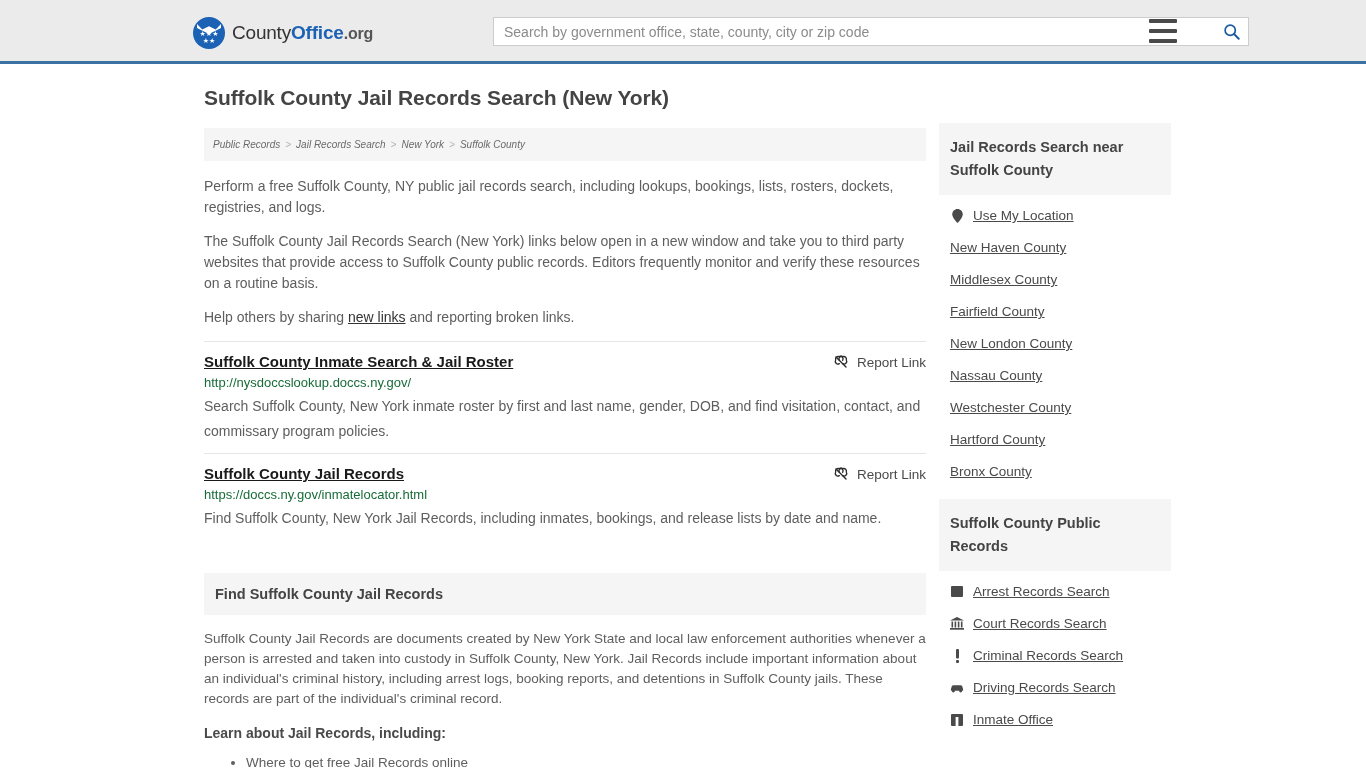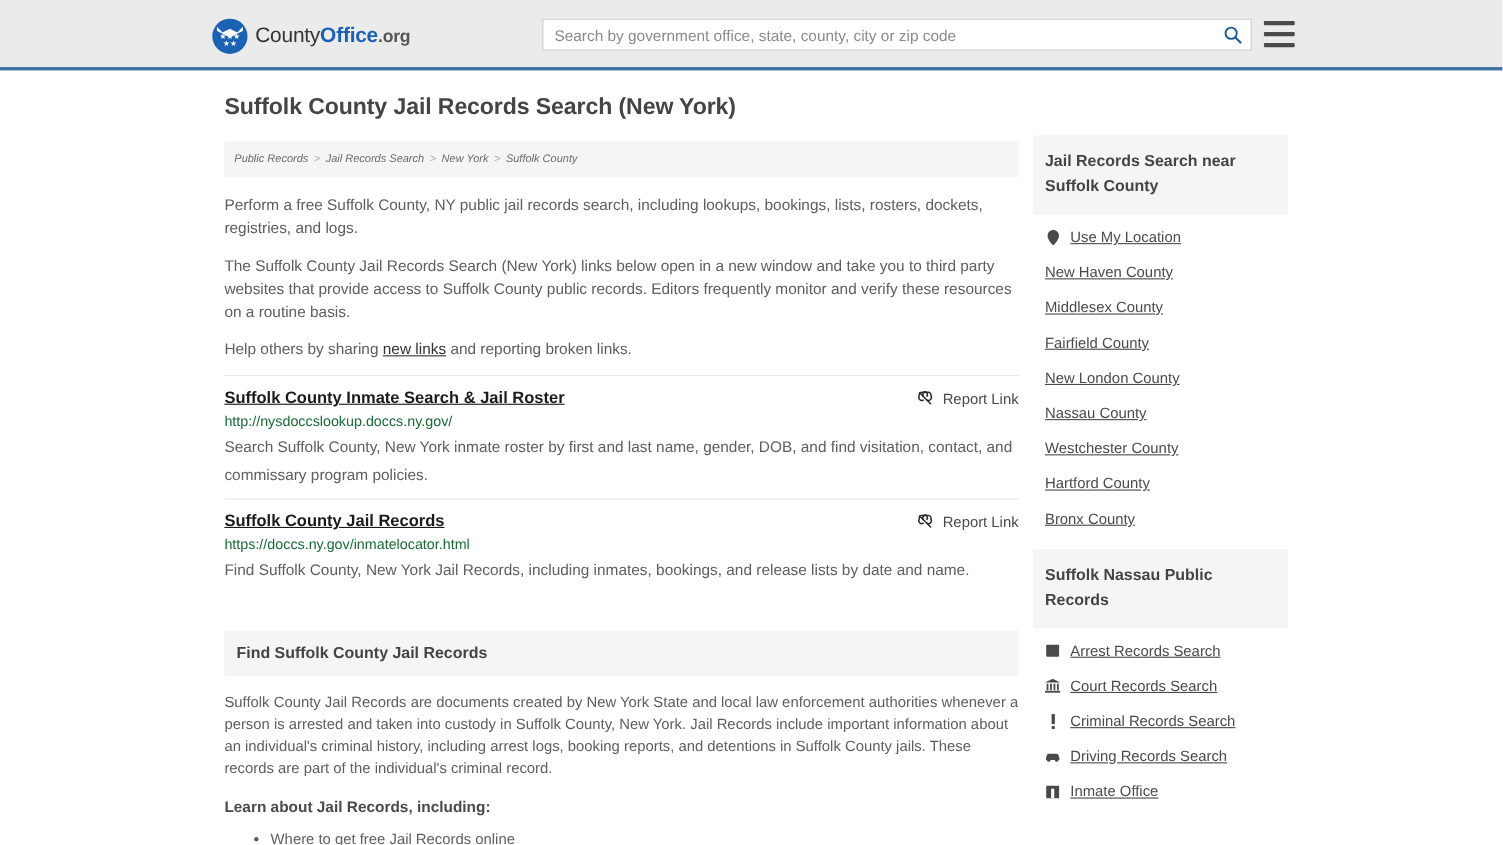--- a/index.html
+++ b/index.html
@@ -59,21 +59,21 @@
     color: #333333;
     white-space: nowrap;
   }
   .logo-text .b { font-weight: bold; color: #1b62b5; }
   .logo-text .t { font-weight: normal; color: #333333; }
   .logo-text .o { font-weight: bold; color: #555555; font-size: 16px; }
 
   .search-wrap {
     position: absolute;
     left: 493px; top: 17px;
-    width: 645px; height: 29px;
+    width: 756px; height: 29px;
     background: #ffffff;
     border: 1px solid #cccccc;
     display: flex;
     align-items: center;
   }
   .search-input {
     flex: 1 1 auto;
     border: 0; outline: 0;
     height: 100%;
     padding: 0 10px;
@@ -400,21 +400,21 @@
         <a href="#">Westchester County</a>
       </div>
       <div class="side-item">
         <a href="#">Hartford County</a>
       </div>
       <div class="side-item">
         <a href="#">Bronx County</a>
       </div>
     </div>
 
-    <div class="side-head side-block-2">Suffolk Nassau Public Records</div>
+    <div class="side-head side-block-2">Suffolk County Public Records</div>
     <div class="side-list">
 
       <div class="side-item">
         <span class="side-icon">
           <svg width="12" height="12" viewBox="0 0 12 12">
               <rect x="0" y="0" width="12" height="11" rx="1" fill="#4a4a4a"></rect>
             </svg>
         </span>
         <a href="#">Arrest Records Search</a>
       </div>

